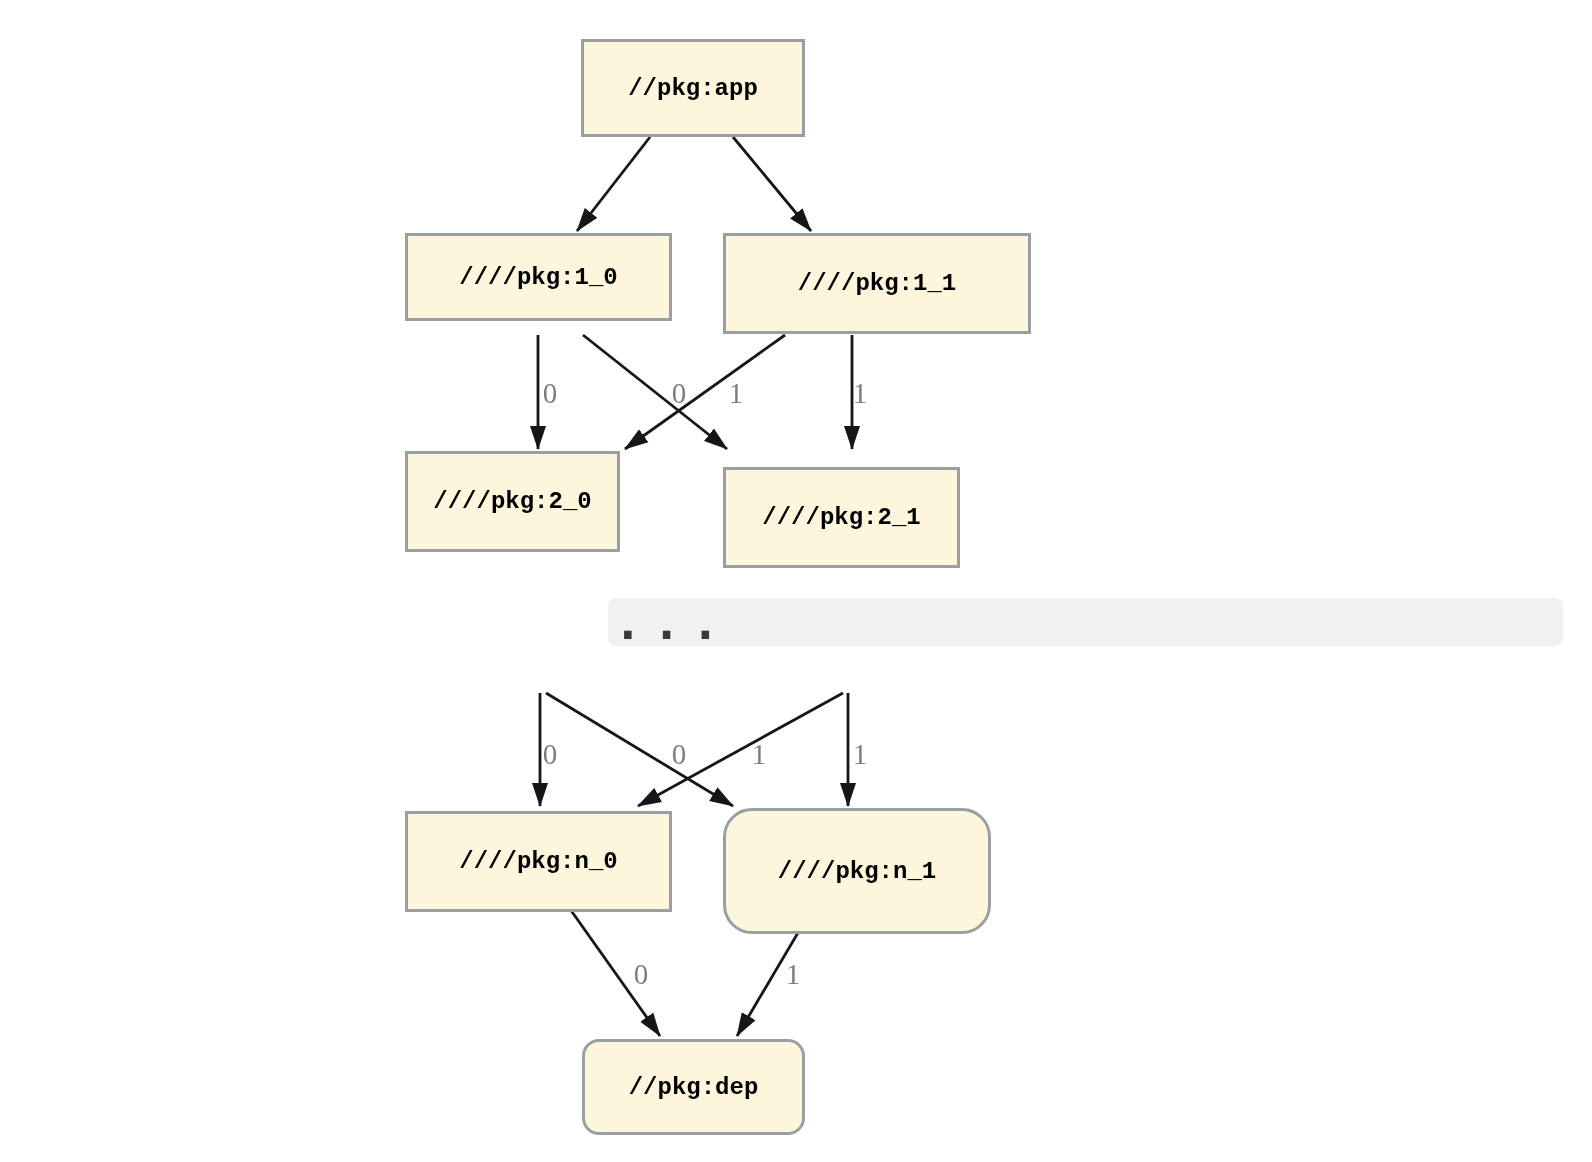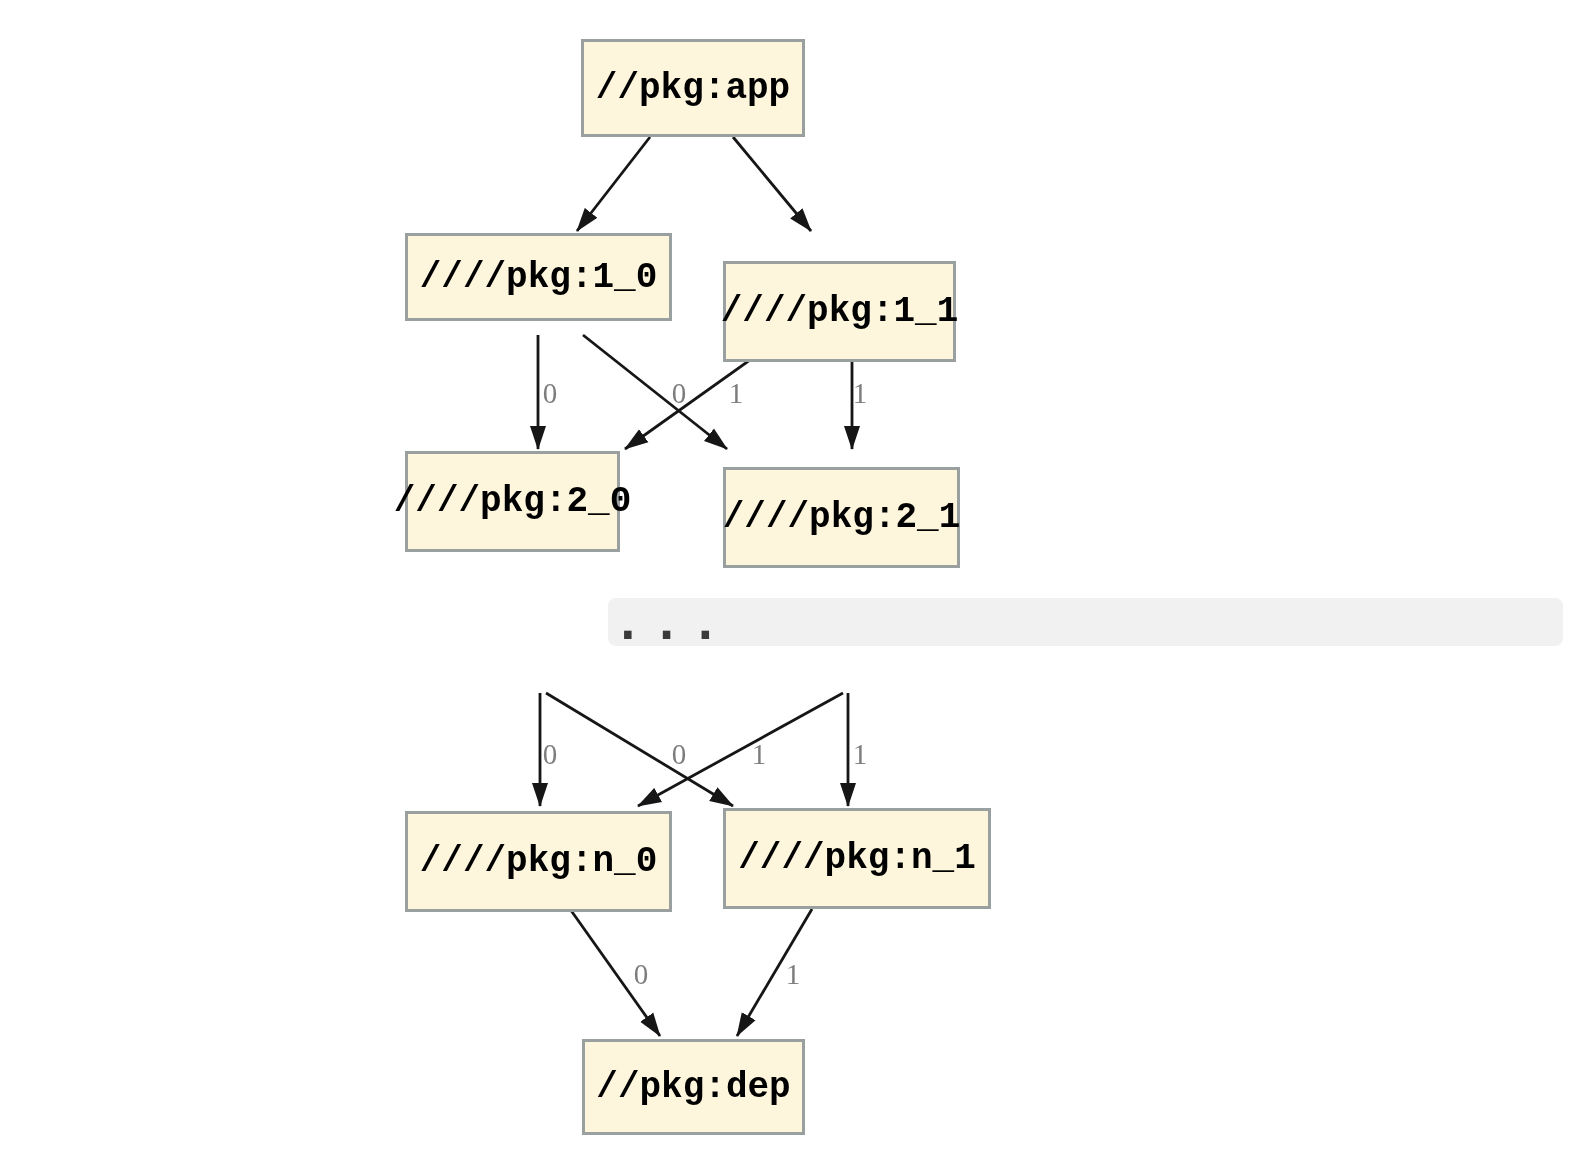--- a/index.html
+++ b/index.html
@@ -28,21 +28,21 @@
     text-anchor:middle;
   }
   .node{
     position:absolute;
     box-sizing:border-box;
     background:var(--node-fill);
     border:3px solid var(--node-border);
     display:flex;align-items:center;justify-content:center;
     font-family:"Liberation Mono","DejaVu Sans Mono",monospace;
     font-weight:bold;
-    font-size:36px;
+    font-size:24px;
     color:var(--node-text);
     white-space:pre;
   }
   .band{
     position:absolute;
     background:var(--band-bg);
     border-radius:8px;
   }
   .band span{
     position:absolute;
@@ -86,25 +86,25 @@
       <text x="860" y="764" class="edge-label">1</text>
       <line x1="570" y1="909" x2="660" y2="1036" class="edge" marker-end="url(#arrow)"></line>
       <text x="641" y="984" class="edge-label">0</text>
       <line x1="812" y1="909" x2="737" y2="1036" class="edge" marker-end="url(#arrow)"></line>
       <text x="793" y="984" class="edge-label">1</text>
     </svg>
 
   <div id="nodes-layer">
       <div class="node" style="left: 581px; top: 39px; width: 224px; height: 98px;"><span>//pkg:app</span></div>
       <div class="node" style="left: 405px; top: 233px; width: 267px; height: 88px;"><span>////pkg:1_0</span></div>
-      <div class="node" style="left: 723px; top: 233px; width: 233px; height: 101px; margin-top: 28px;"><span>////pkg:1_1</span></div>
+      <div class="node" style="left: 723px; top: 233px; width: 308px; height: 101px;"><span>////pkg:1_1</span></div>
       <div class="node" style="left: 405px; top: 451px; width: 215px; height: 101px;"><span>////pkg:2_0</span></div>
       <div class="node" style="left: 723px; top: 467px; width: 237px; height: 101px;"><span>////pkg:2_1</span></div>
       <div class="node" style="left: 405px; top: 811px; width: 267px; height: 101px;"><span>////pkg:n_0</span></div>
-      <div class="node" style="left: 723px; top: 808px; width: 268px; height: 101px;"><span>////pkg:n_1</span></div>
-      <div class="node" style="left: 582px; top: 1039px; width: 223px; height: 96px;"><span>//pkg:dep</span></div>
+      <div class="node" style="left: 723px; top: 808px; width: 268px; height: 126px; border-radius: 29px;"><span>////pkg:n_1</span></div>
+      <div class="node" style="left: 582px; top: 1039px; width: 223px; height: 96px; border-radius: 17px;"><span>//pkg:dep</span></div>
     </div>
 
   <div class="band" id="ellipsis-band" style="left: 608px; top: 598px; width: 955px; height: 48px;">
     <span>...</span>
   </div>
 
 </div>
 
 </body></html>

